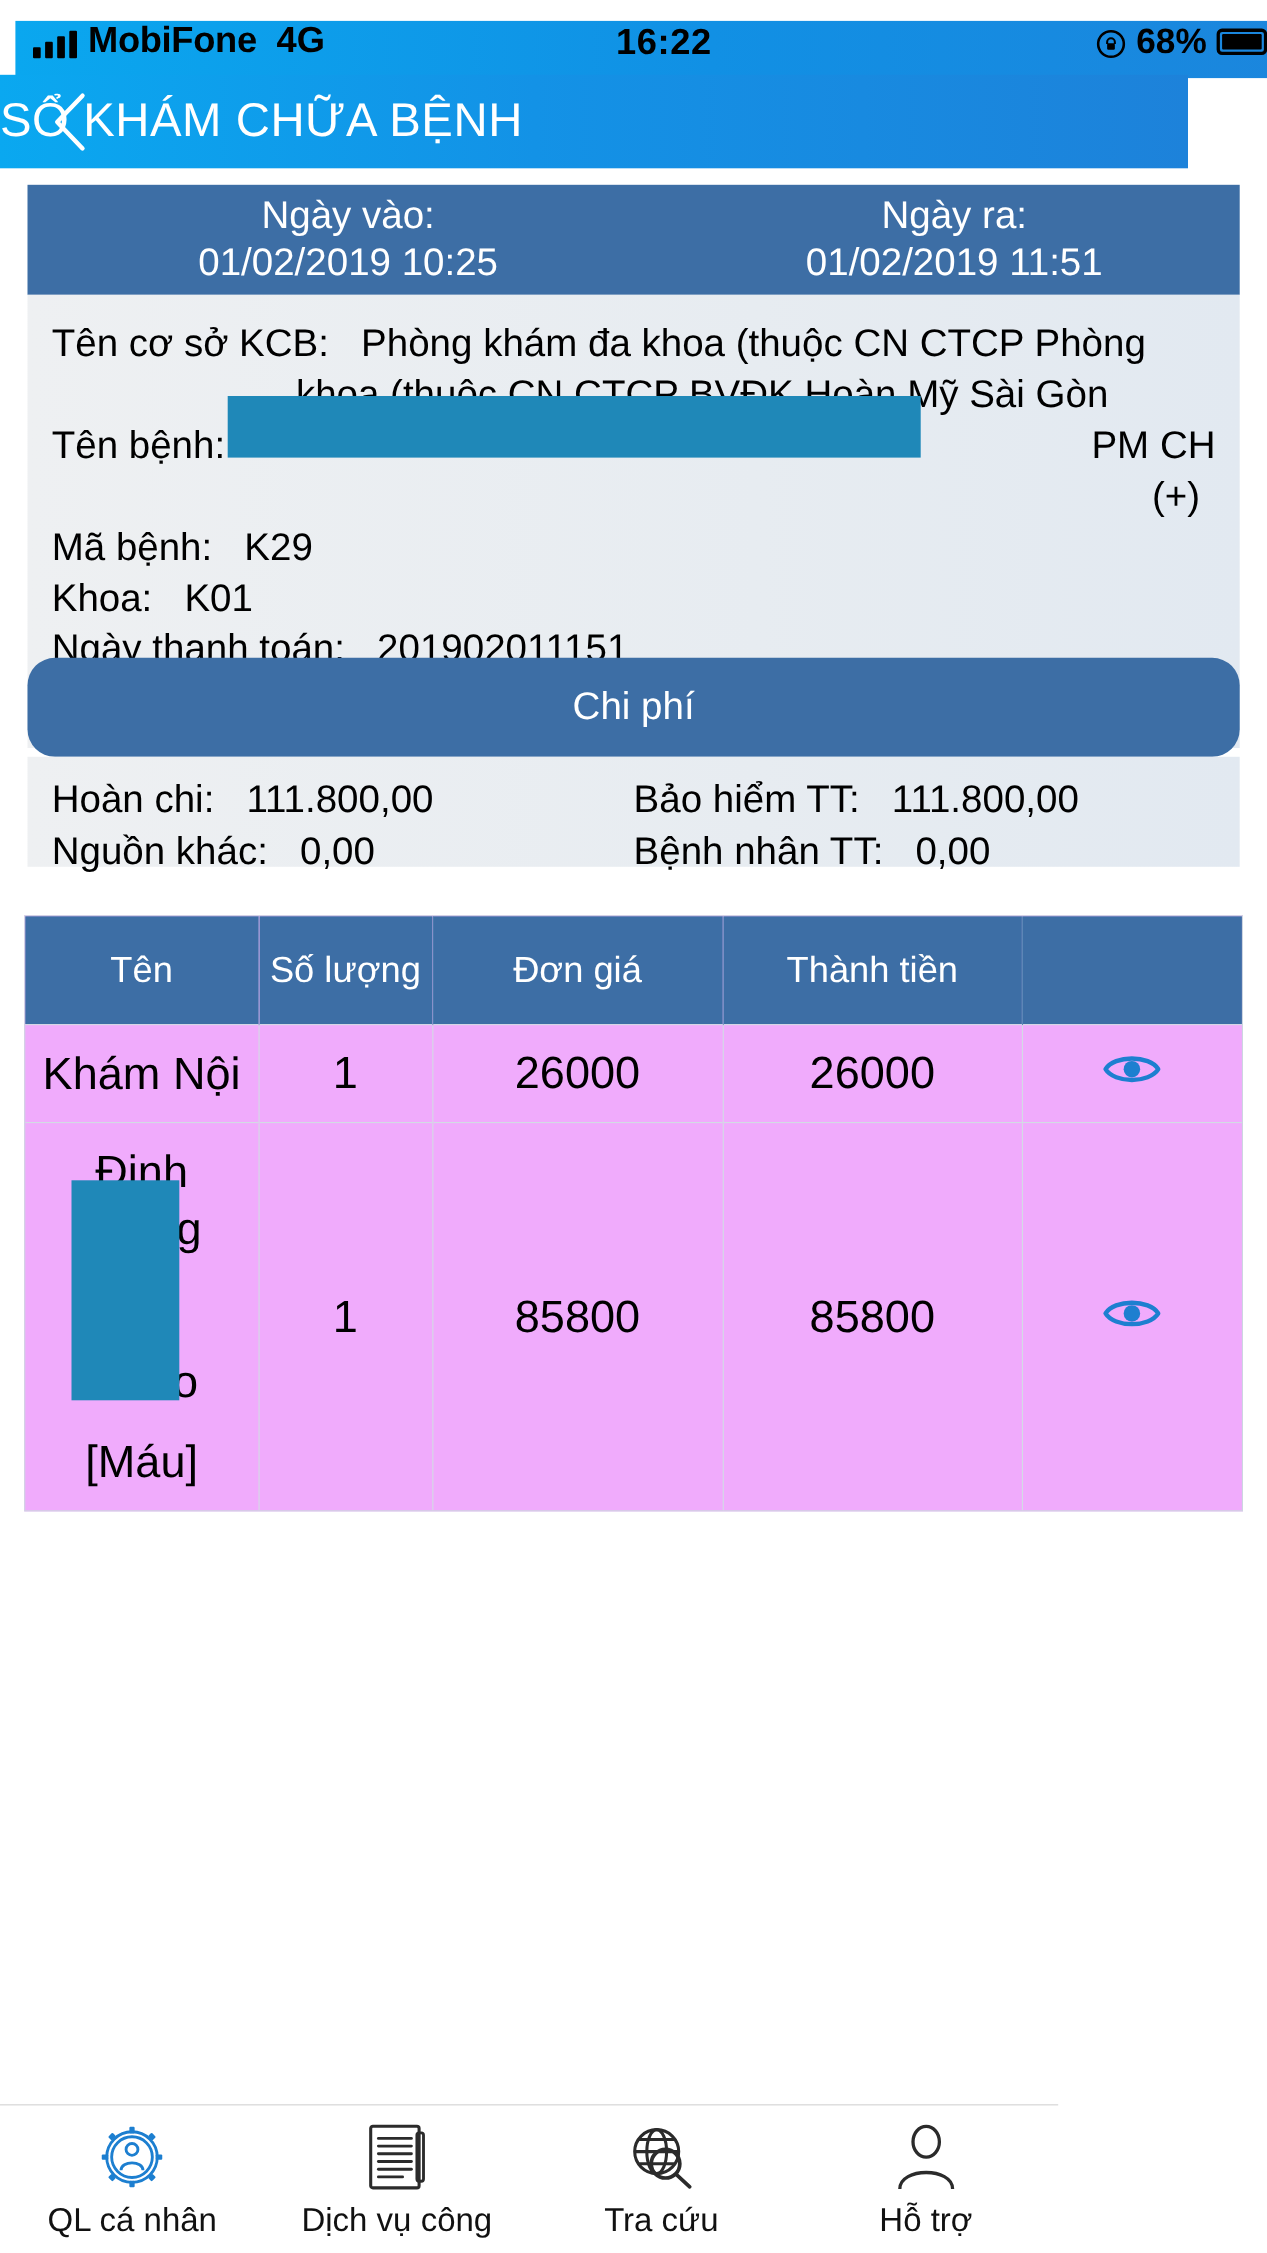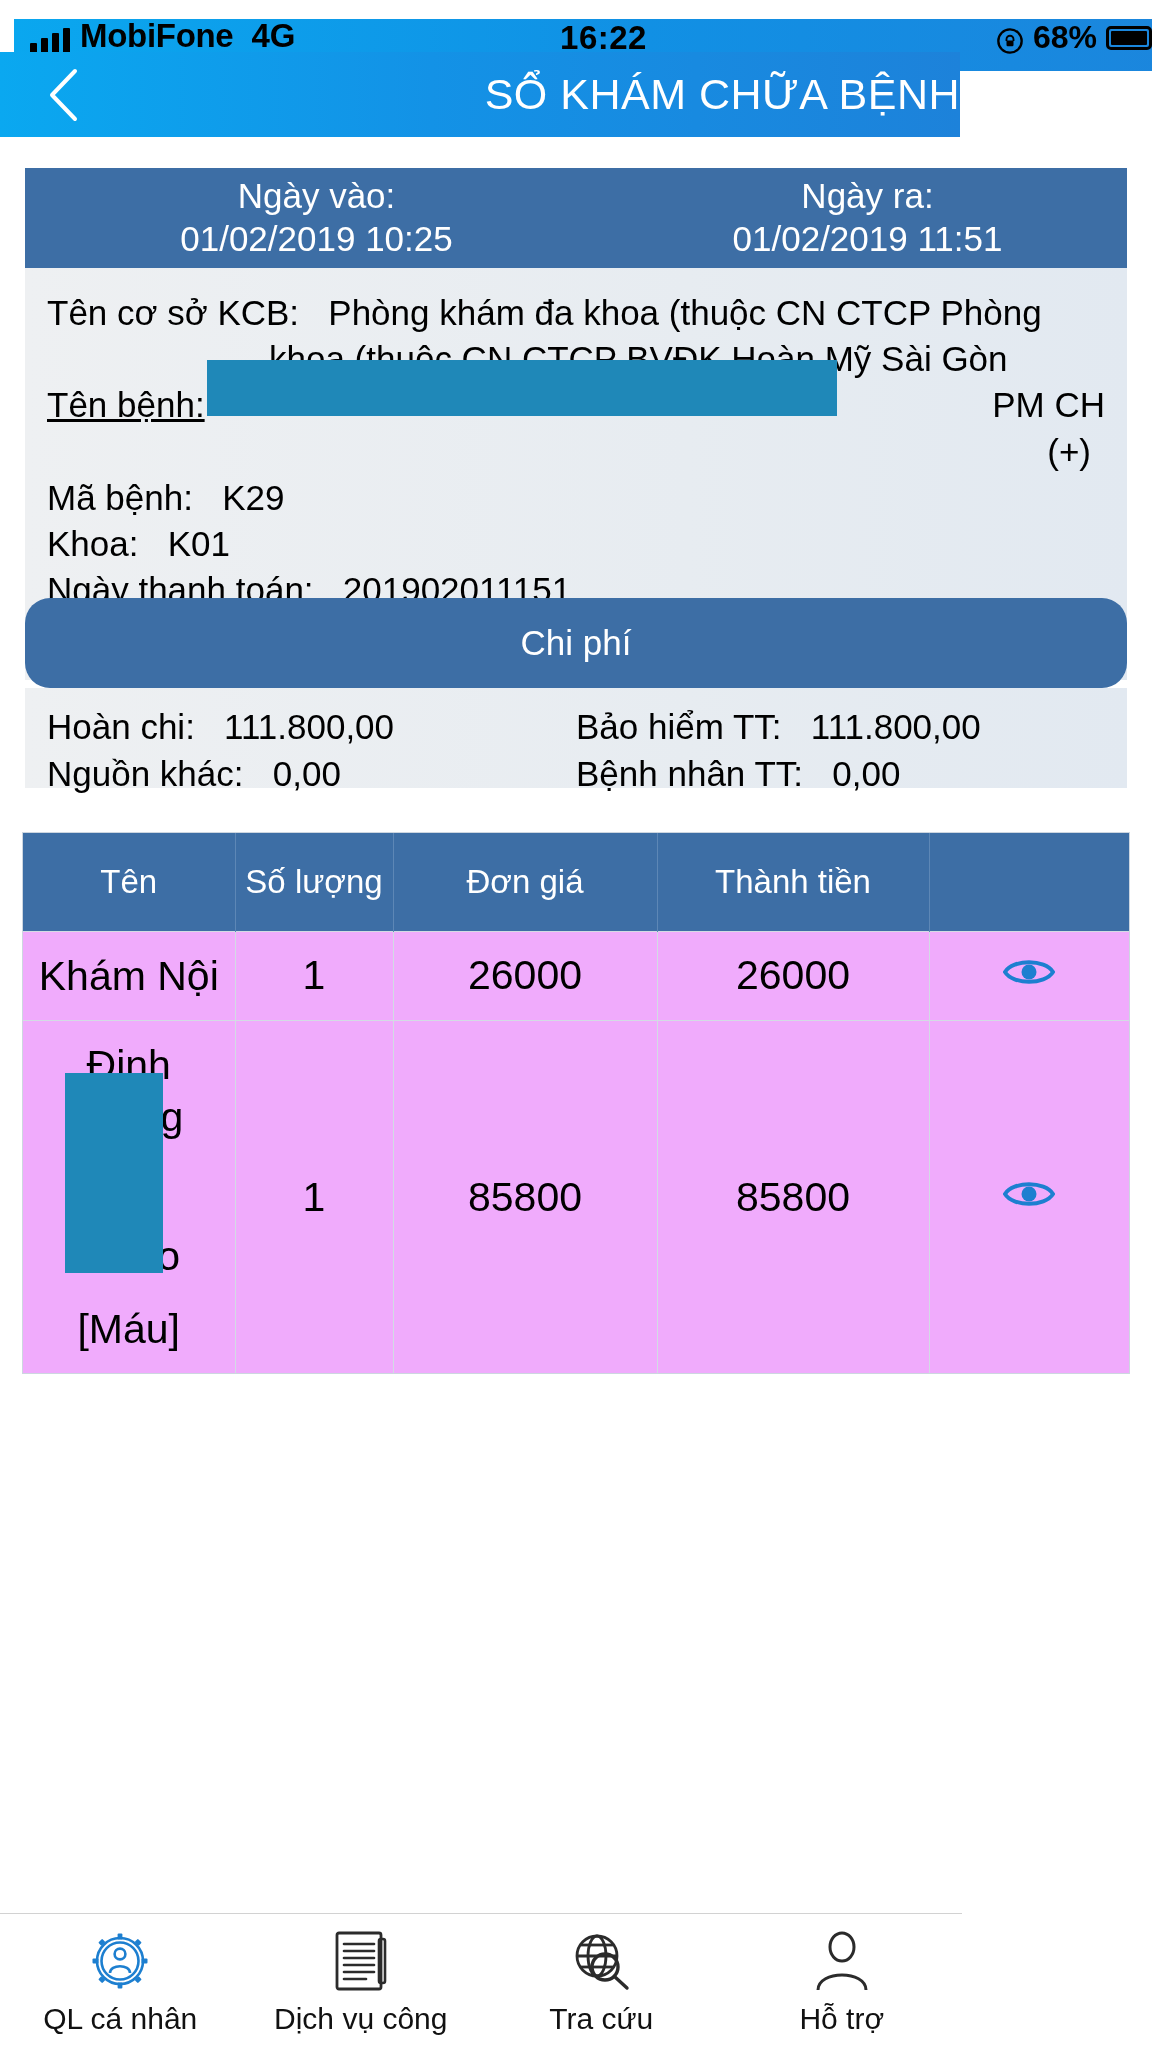--- a/index.html
+++ b/index.html
@@ -42,23 +42,23 @@
     border:3px solid #000; border-radius:5px; padding:2px;
   }
   .batt::after{
     content:""; position:absolute; right:-8px; top:7px;
     width:4px; height:9px; background:#000; border-radius:0 2px 2px 0;
   }
   .batt span { display:block; width:100%; height:100%; background:#000; border-radius:1px; }
 
   
   .navbar {
-    position:absolute; top:52px; left:0; width:960px; height:85px;
+    position:absolute; top:68px; left:0; width:1080px; height:85px;
     background:linear-gradient(to right,#0aa8f0 0%,#1392e6 45%,#1d82da 100%);
-    display:flex; align-items:center; justify-content:flex-end;
+    display:flex; align-items:center; justify-content:flex-start;
   }
   .back-btn {
     position:absolute; left:34px; top:50%; transform:translateY(-50%);
     width:58px; height:58px; display:flex; align-items:center; justify-content:center;
   }
   .back-btn svg { width:36px; height:56px; }
   .nav-title {
     color:#fff; font-size:43px; font-weight:400; letter-spacing:.5px;
     white-space:nowrap;
   }
@@ -79,21 +79,21 @@
   }
 
   
   .info-block { top:268px; padding:22px 22px 20px 22px; min-height:330px; }
   .info-line {
     font-size:35px; color:#000; line-height:1.32; white-space:nowrap;
   }
   .kcb-row { position:relative; }
   .kcb-l2 { padding-left:222px; }
   .benh-row { position:relative; height:auto; }
-  .benh-l1 { white-space:nowrap;text-decoration:underline; }
+  .benh-l1 { white-space:nowrap; }
   .benh-l2 { text-align:right; padding-right:14px; }
   .redact {
     position:absolute; background:#1f88b8;
   }
   #redact-benh { left:160px; top:-22px; width:630px; height:56px; }
 
   
   .cost-band {
     top:598px; height:90px; display:flex; align-items:center; justify-content:center;
     font-size:35px;

